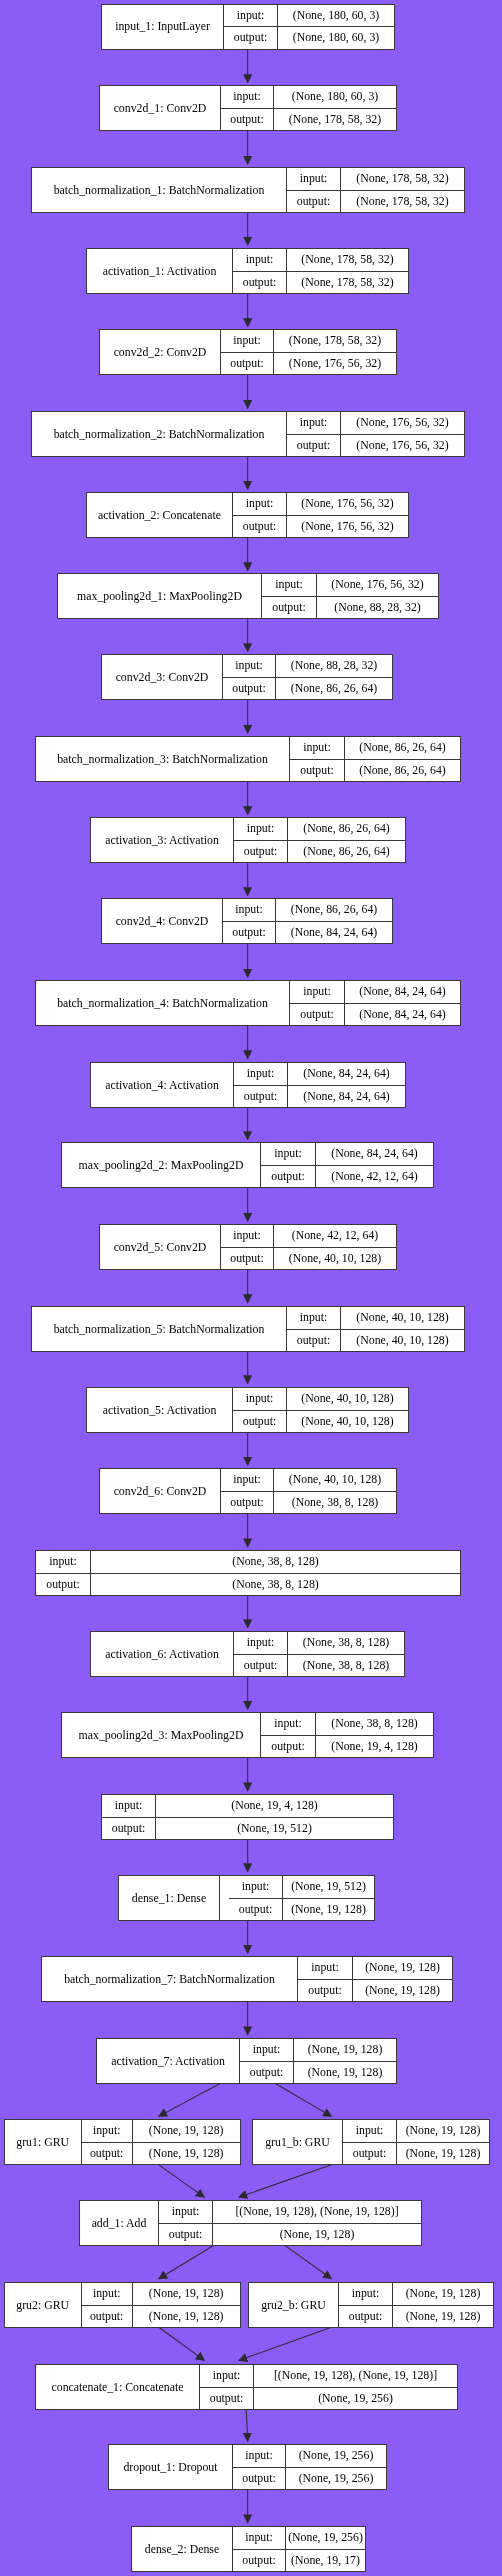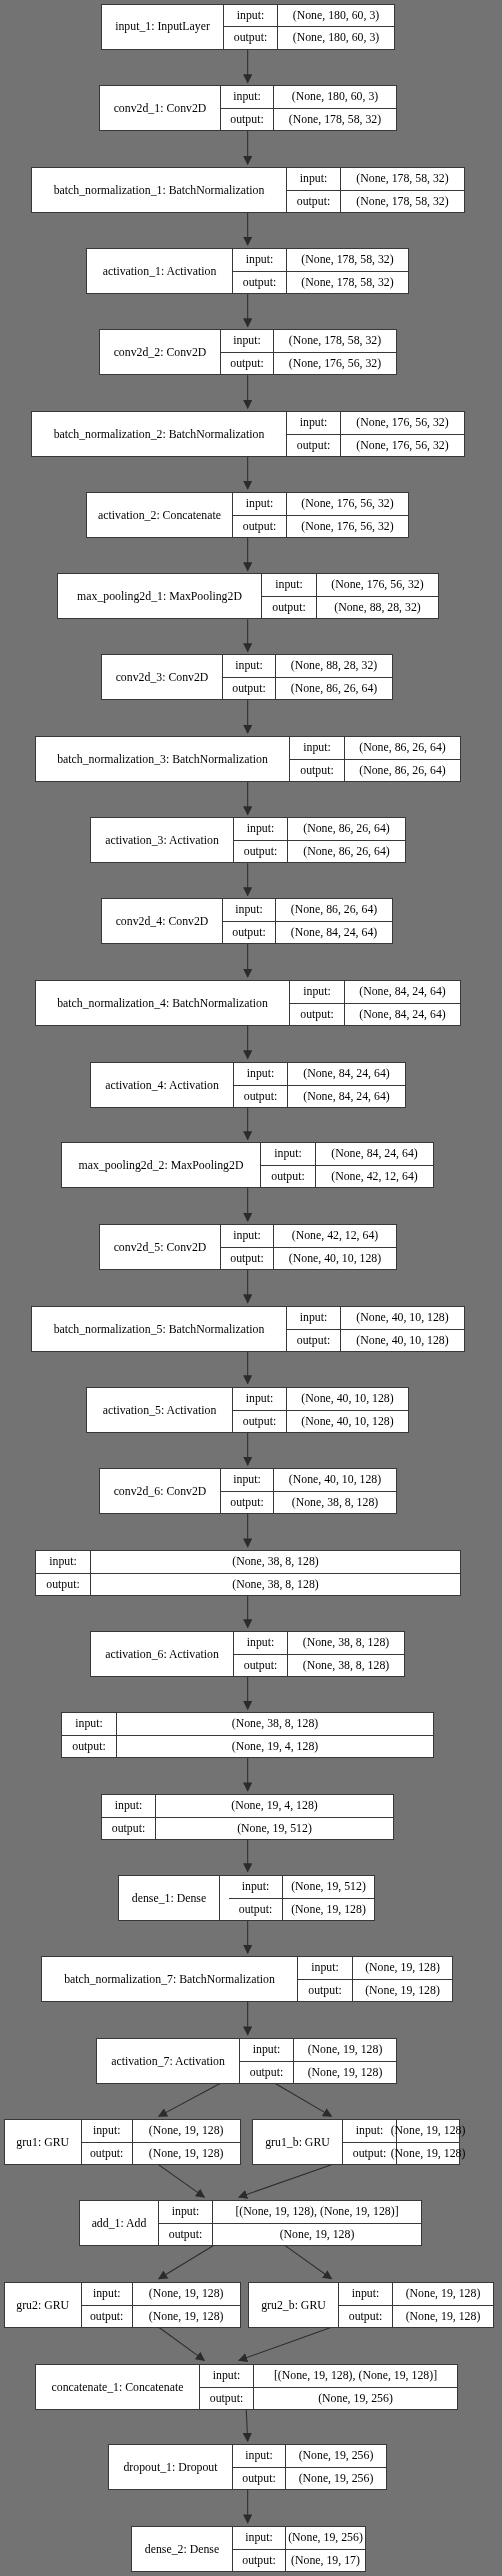--- a/index.html
+++ b/index.html
@@ -1,19 +1,19 @@
 <!DOCTYPE html>
 <html style="font-size:11.8px"><head>
 <meta charset="utf-8">
 <style>
   html,body{margin:0;padding:0;background:#ffffff;}
   #canvas{
     position:relative;
     width:502px;height:2576px;
-    background:#737373;
+    background:#8b5cf6;
     font-family:"Liberation Serif","DejaVu Serif",serif;
     font-size:11.8px;
     color:#000000;
     overflow:hidden;
   }
   #edge-layer{position:absolute;left:0;top:0;width:502px;height:2576px;}
   .node{
     position:absolute;
     display:flex;
     height:46px;
@@ -357,20 +357,21 @@
             <div class="io-label" style="width: 54px;">input:</div>
             <div class="io-value">(None, 38, 8, 128)</div>
           </div>
           <div class="io-row">
             <div class="io-label" style="width: 54px;">output:</div>
             <div class="io-value">(None, 38, 8, 128)</div>
           </div>
         </div>
       </div>
       <div class="node" style="left: 61px; top: 1712px; width: 373px;">
+        <div class="name-cell" style="width: 199px;">max_pooling2d_3: MaxPooling2D</div>
         <div class="io-block">
           <div class="io-row">
             <div class="io-label" style="width: 55px;">input:</div>
             <div class="io-value">(None, 38, 8, 128)</div>
           </div>
           <div class="io-row">
             <div class="io-label" style="width: 55px;">output:</div>
             <div class="io-value">(None, 19, 4, 128)</div>
           </div>
         </div>
@@ -432,21 +433,21 @@
           <div class="io-row">
             <div class="io-label" style="width: 51px;">input:</div>
             <div class="io-value">(None, 19, 128)</div>
           </div>
           <div class="io-row">
             <div class="io-label" style="width: 51px;">output:</div>
             <div class="io-value">(None, 19, 128)</div>
           </div>
         </div>
       </div>
-      <div class="node" style="left: 252px; top: 2119px; width: 208px;">
+      <div class="node" style="left: 252px; top: 2119px; width: 238px;">
         <div class="name-cell" style="width: 90px;">gru1_b: GRU</div>
         <div class="io-block">
           <div class="io-row">
             <div class="io-label" style="width: 54px;">input:</div>
             <div class="io-value">(None, 19, 128)</div>
           </div>
           <div class="io-row">
             <div class="io-label" style="width: 54px;">output:</div>
             <div class="io-value">(None, 19, 128)</div>
           </div>

